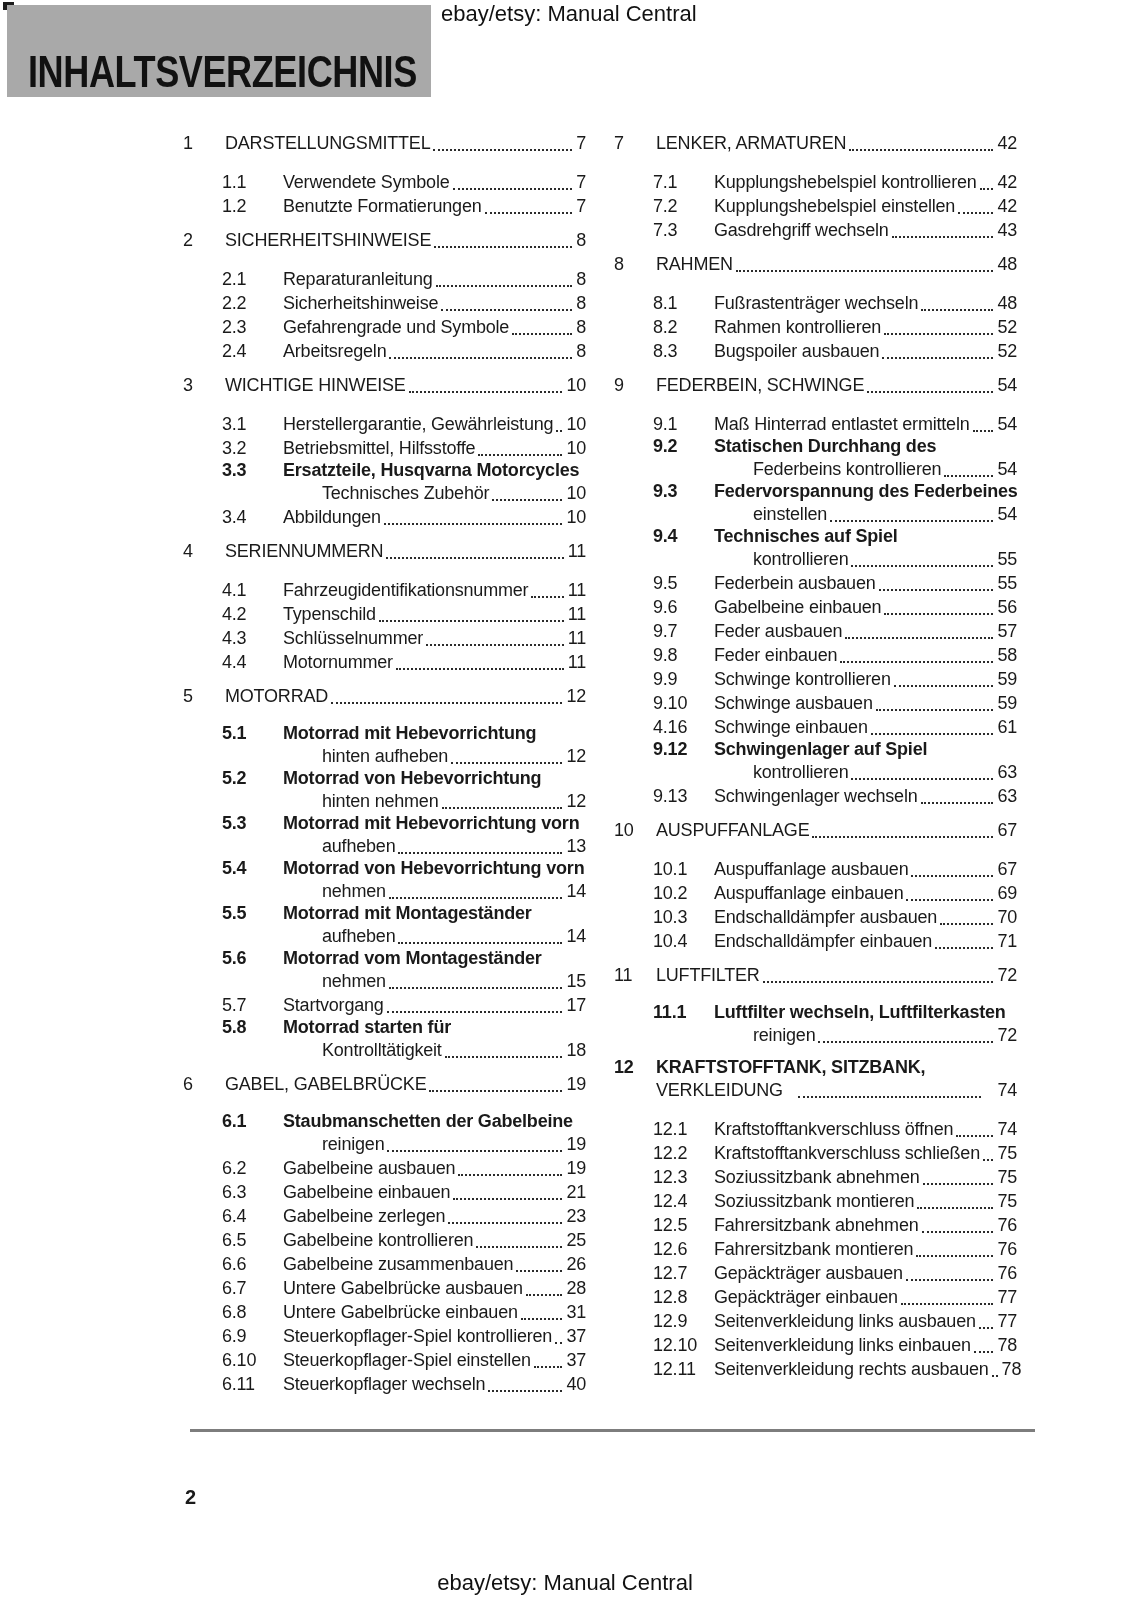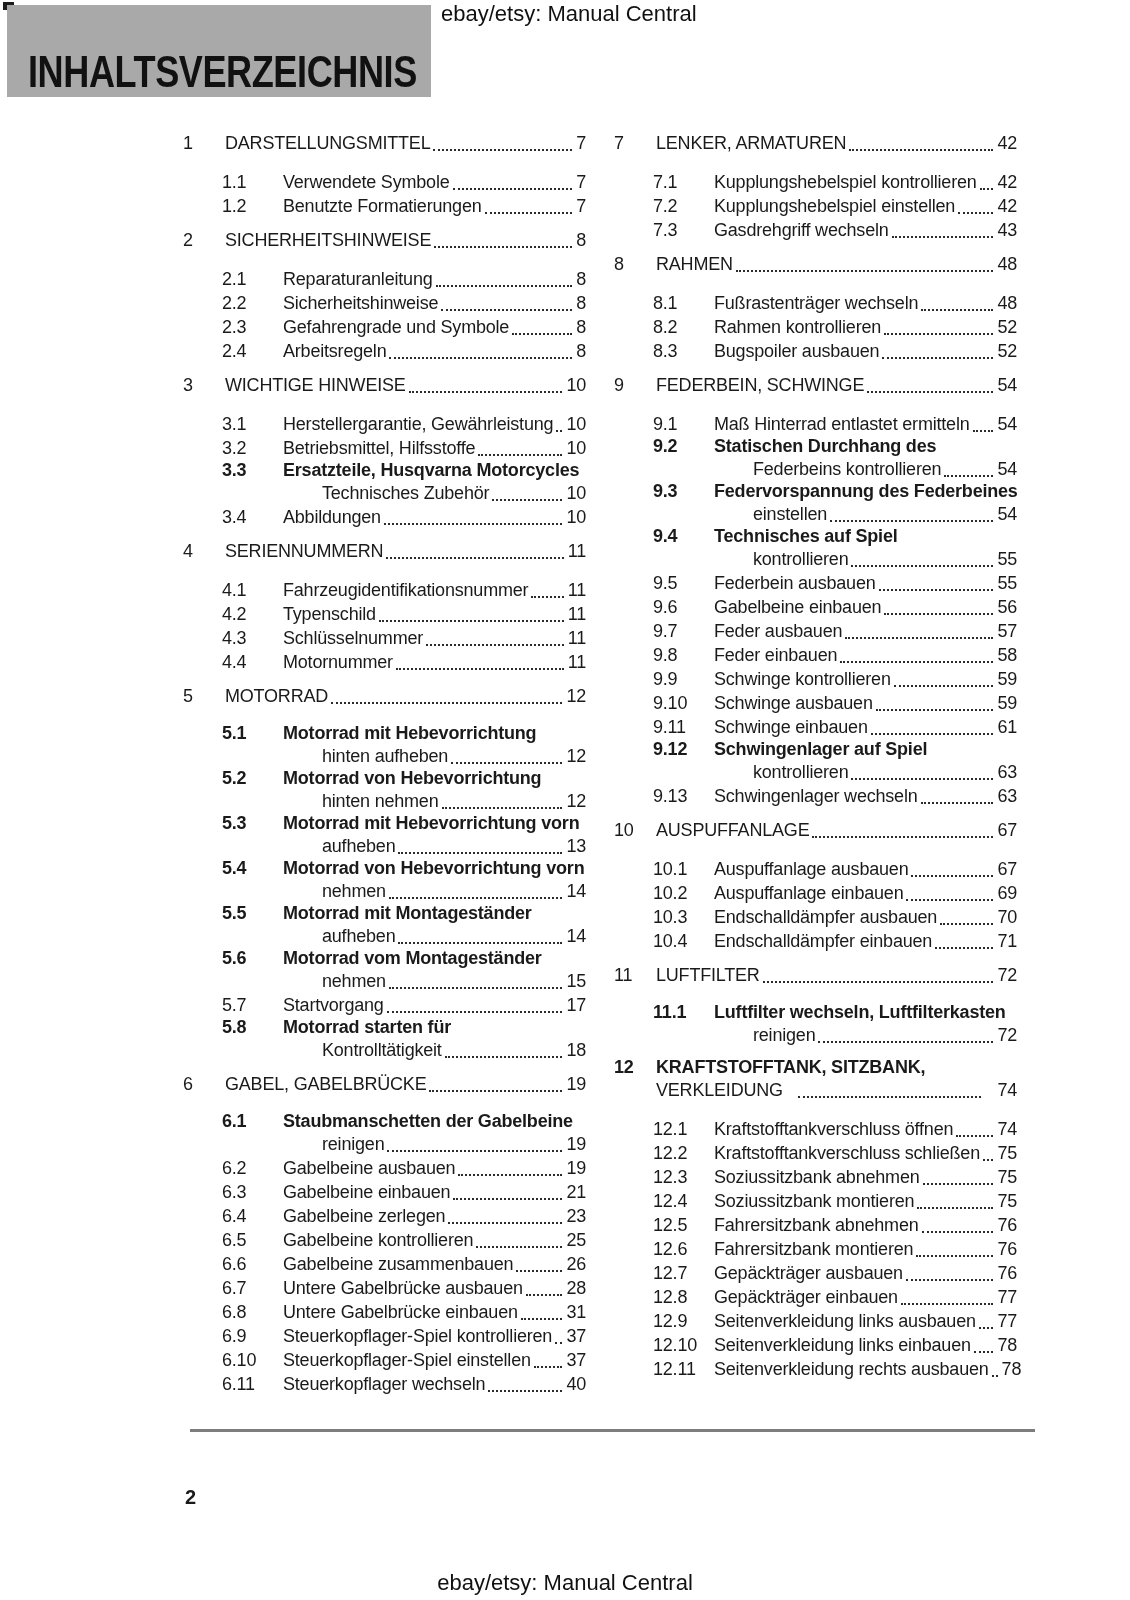--- a/index.html
+++ b/index.html
@@ -556,21 +556,21 @@
         <div class="section">
           <div class="row">
             <span class="num">9.10</span>
             <span class="title">Schwinge ausbauen</span>
             <div class="dots"></div>
             <span class="pagenum">59</span>
           </div>
         </div>
         <div class="section">
           <div class="row">
-            <span class="num">9.11</span>
+            <span class="num">4.16</span>
             <span class="title">Schwinge einbauen</span>
             <div class="dots"></div>
             <span class="pagenum">61</span>
           </div>
         </div>
         <div class="section">
           <div class="row pre">
             <span class="num">9.12</span>
             <span class="title">Schwingenlager auf Spiel</span>
           </div>

